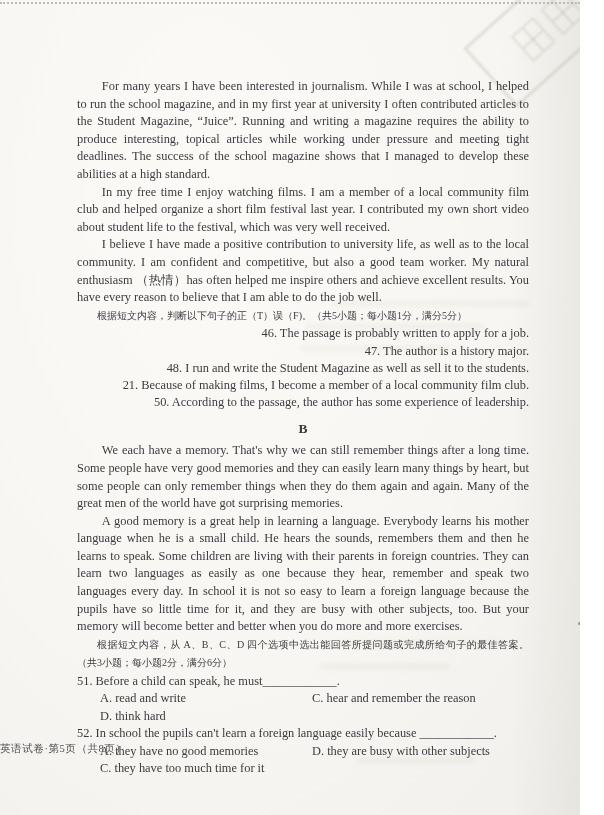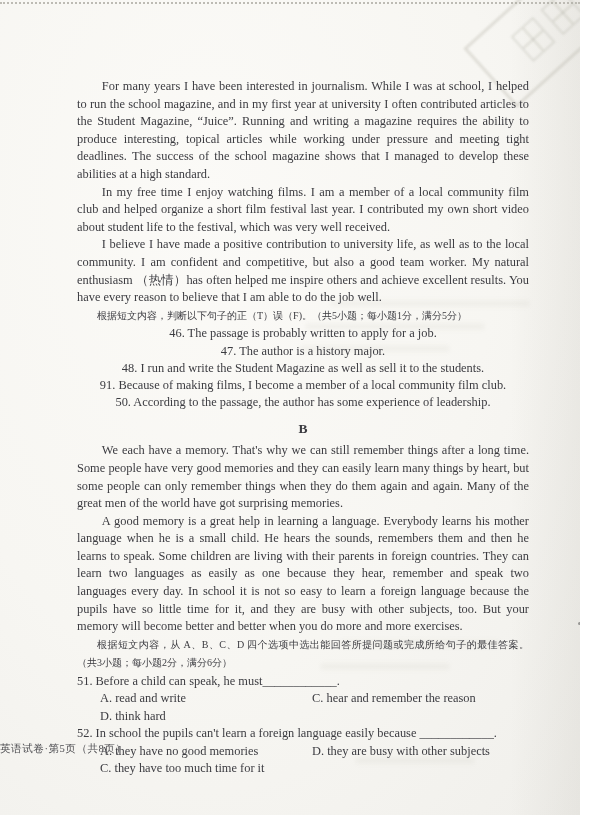--- a/index.html
+++ b/index.html
@@ -46,21 +46,21 @@
     font-size: 12.4px; line-height: 17.6px;
     text-align: justify;
   }
   .para { text-indent: 2em; margin: 0; }
   .cn-instr {
     text-indent: 2em; margin: 0;
     font-size: 10px; line-height: 18.6px;
     font-family: "Liberation Serif", "DejaVu Serif", serif;
   }
   .tf-list { margin: 0; line-height: 17.2px; }
-  .tf-item { margin: 0; text-align: center; }
+  .tf-item { margin: 0; text-align: right; }
   .sec-header {
     text-align: center; font-weight: bold; font-size: 13.5px;
     margin: 9px 0 4px 0; line-height: 18px; text-indent: 0;
   }
   .mc-question { margin: 0; }
   .mc-stem { margin: 0; text-align: left; line-height: 17.4px; }
   .mc-options {
     display: grid; grid-template-columns: 212px 1fr;
     margin-left: 23px; line-height: 17.4px;
   }
@@ -100,21 +100,21 @@
     <p class="para">For many years I have been interested in journalism. While I was at school, I helped to run the school magazine, and in my first year at university I often contributed articles to the Student Magazine, “Juice”. Running and writing a magazine requires the ability to produce interesting, topical articles while working under pressure and meeting tight deadlines. The success of the school magazine shows that I managed to develop these abilities at a high standard.</p>
     <p class="para">In my free time I enjoy watching films. I am a member of a local community film club and helped organize a short film festival last year. I contributed my own short video about student life to the festival, which was very well received.</p>
     <p class="para">I believe I have made a positive contribution to university life, as well as to the local community. I am confident and competitive, but also a good team worker. My natural enthusiasm （热情）has often helped me inspire others and achieve excellent results. You have every reason to believe that I am able to do the job well.</p>
 
     <p class="cn-instr">根据短文内容，判断以下句子的正（T）误（F)。（共5小题；每小题1分，满分5分）</p>
 
     <div class="tf-list">
       <p class="tf-item">46. The passage is probably written to apply for a job.</p>
       <p class="tf-item">47. The author is a history major.</p>
       <p class="tf-item">48. I run and write the Student Magazine as well as sell it to the students.</p>
-      <p class="tf-item">91. Because of making films, I become a member of a local community film club.</p>
+      <p class="tf-item">21. Because of making films, I become a member of a local community film club.</p>
       <p class="tf-item">50. According to the passage, the author has some experience of leadership.</p>
     </div>
 
     <p class="para sec-header">B</p>
 
     <p class="para">We each have a memory. That's why we can still remember things after a long time. Some people have very good memories and they can easily learn many things by heart, but some people can only remember things when they do them again and again. Many of the great men of the world have got surprising memories.</p>
     <p class="para">A good memory is a great help in learning a language. Everybody learns his mother language when he is a small child. He hears the sounds, remembers them and then he learns to speak. Some children are living with their parents in foreign countries. They can learn two languages as easily as one because they hear, remember and speak two languages every day. In school it is not so easy to learn a foreign language because the pupils have so little time for it, and they are busy with other subjects, too. But your memory will become better and better when you do more and more exercises.</p>
 
     <p class="cn-instr">根据短文内容，从 A、B、C、D 四个选项中选出能回答所提问题或完成所给句子的最佳答案。（共3小题；每小题2分，满分6分）</p>
 

